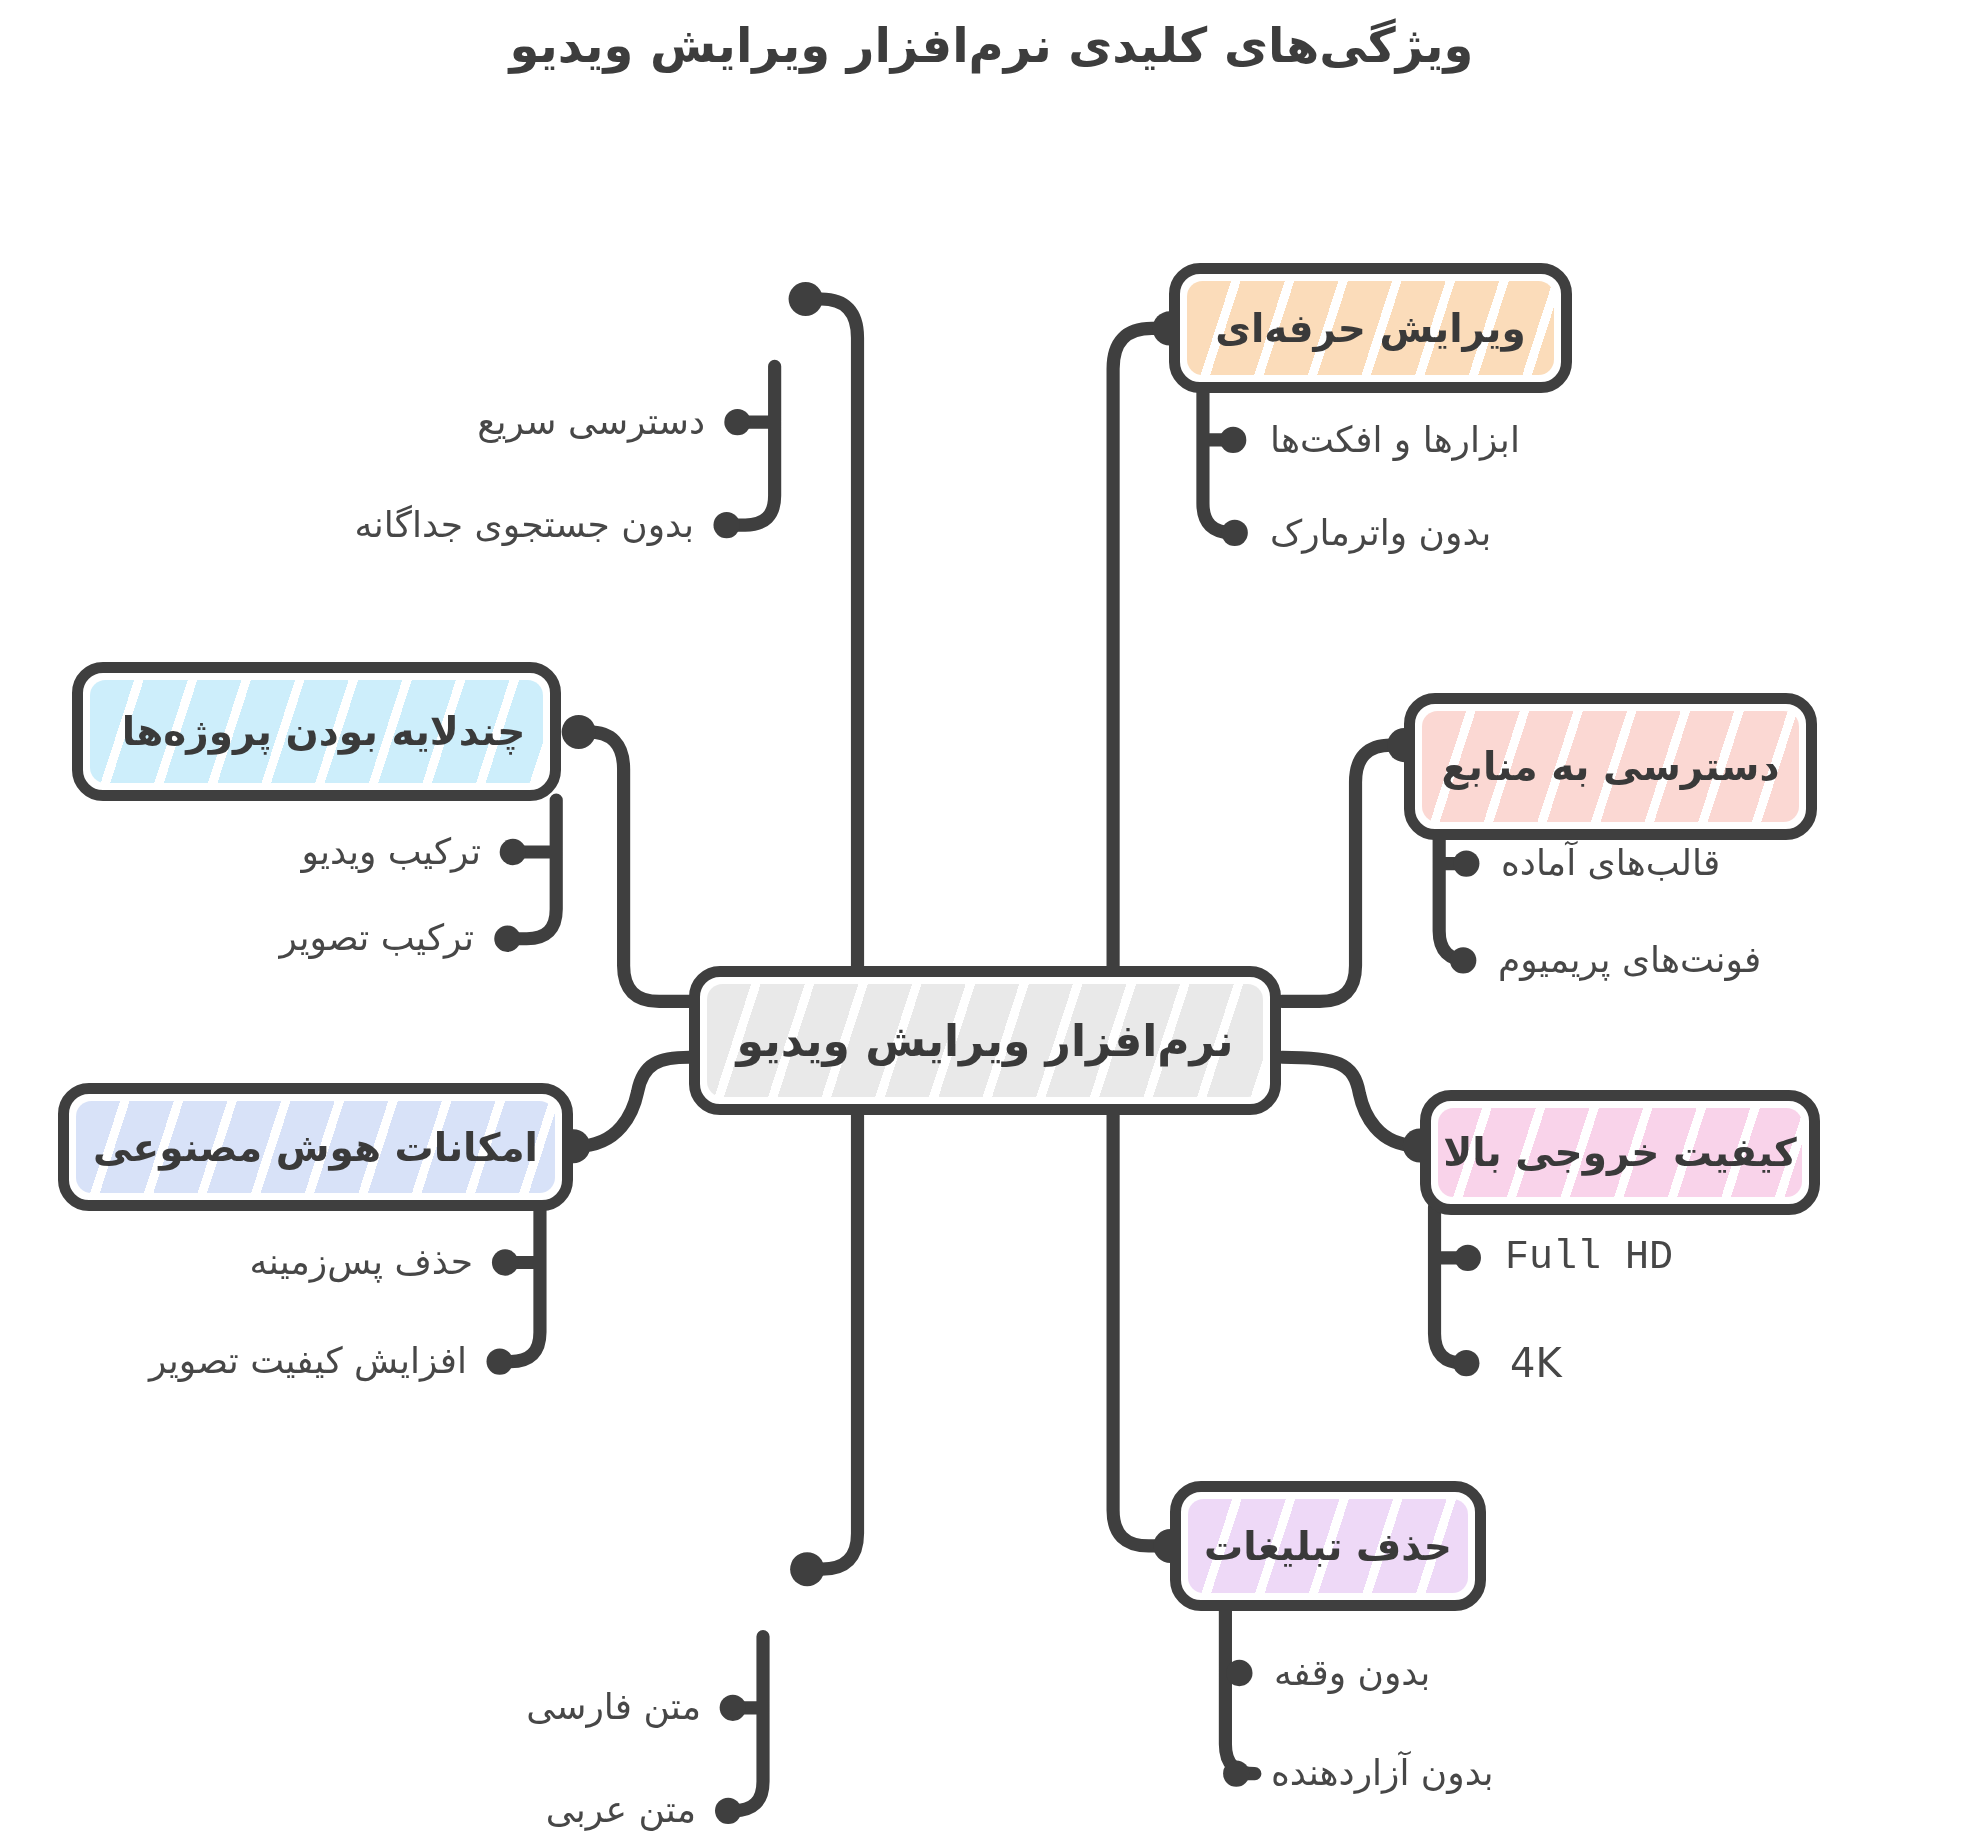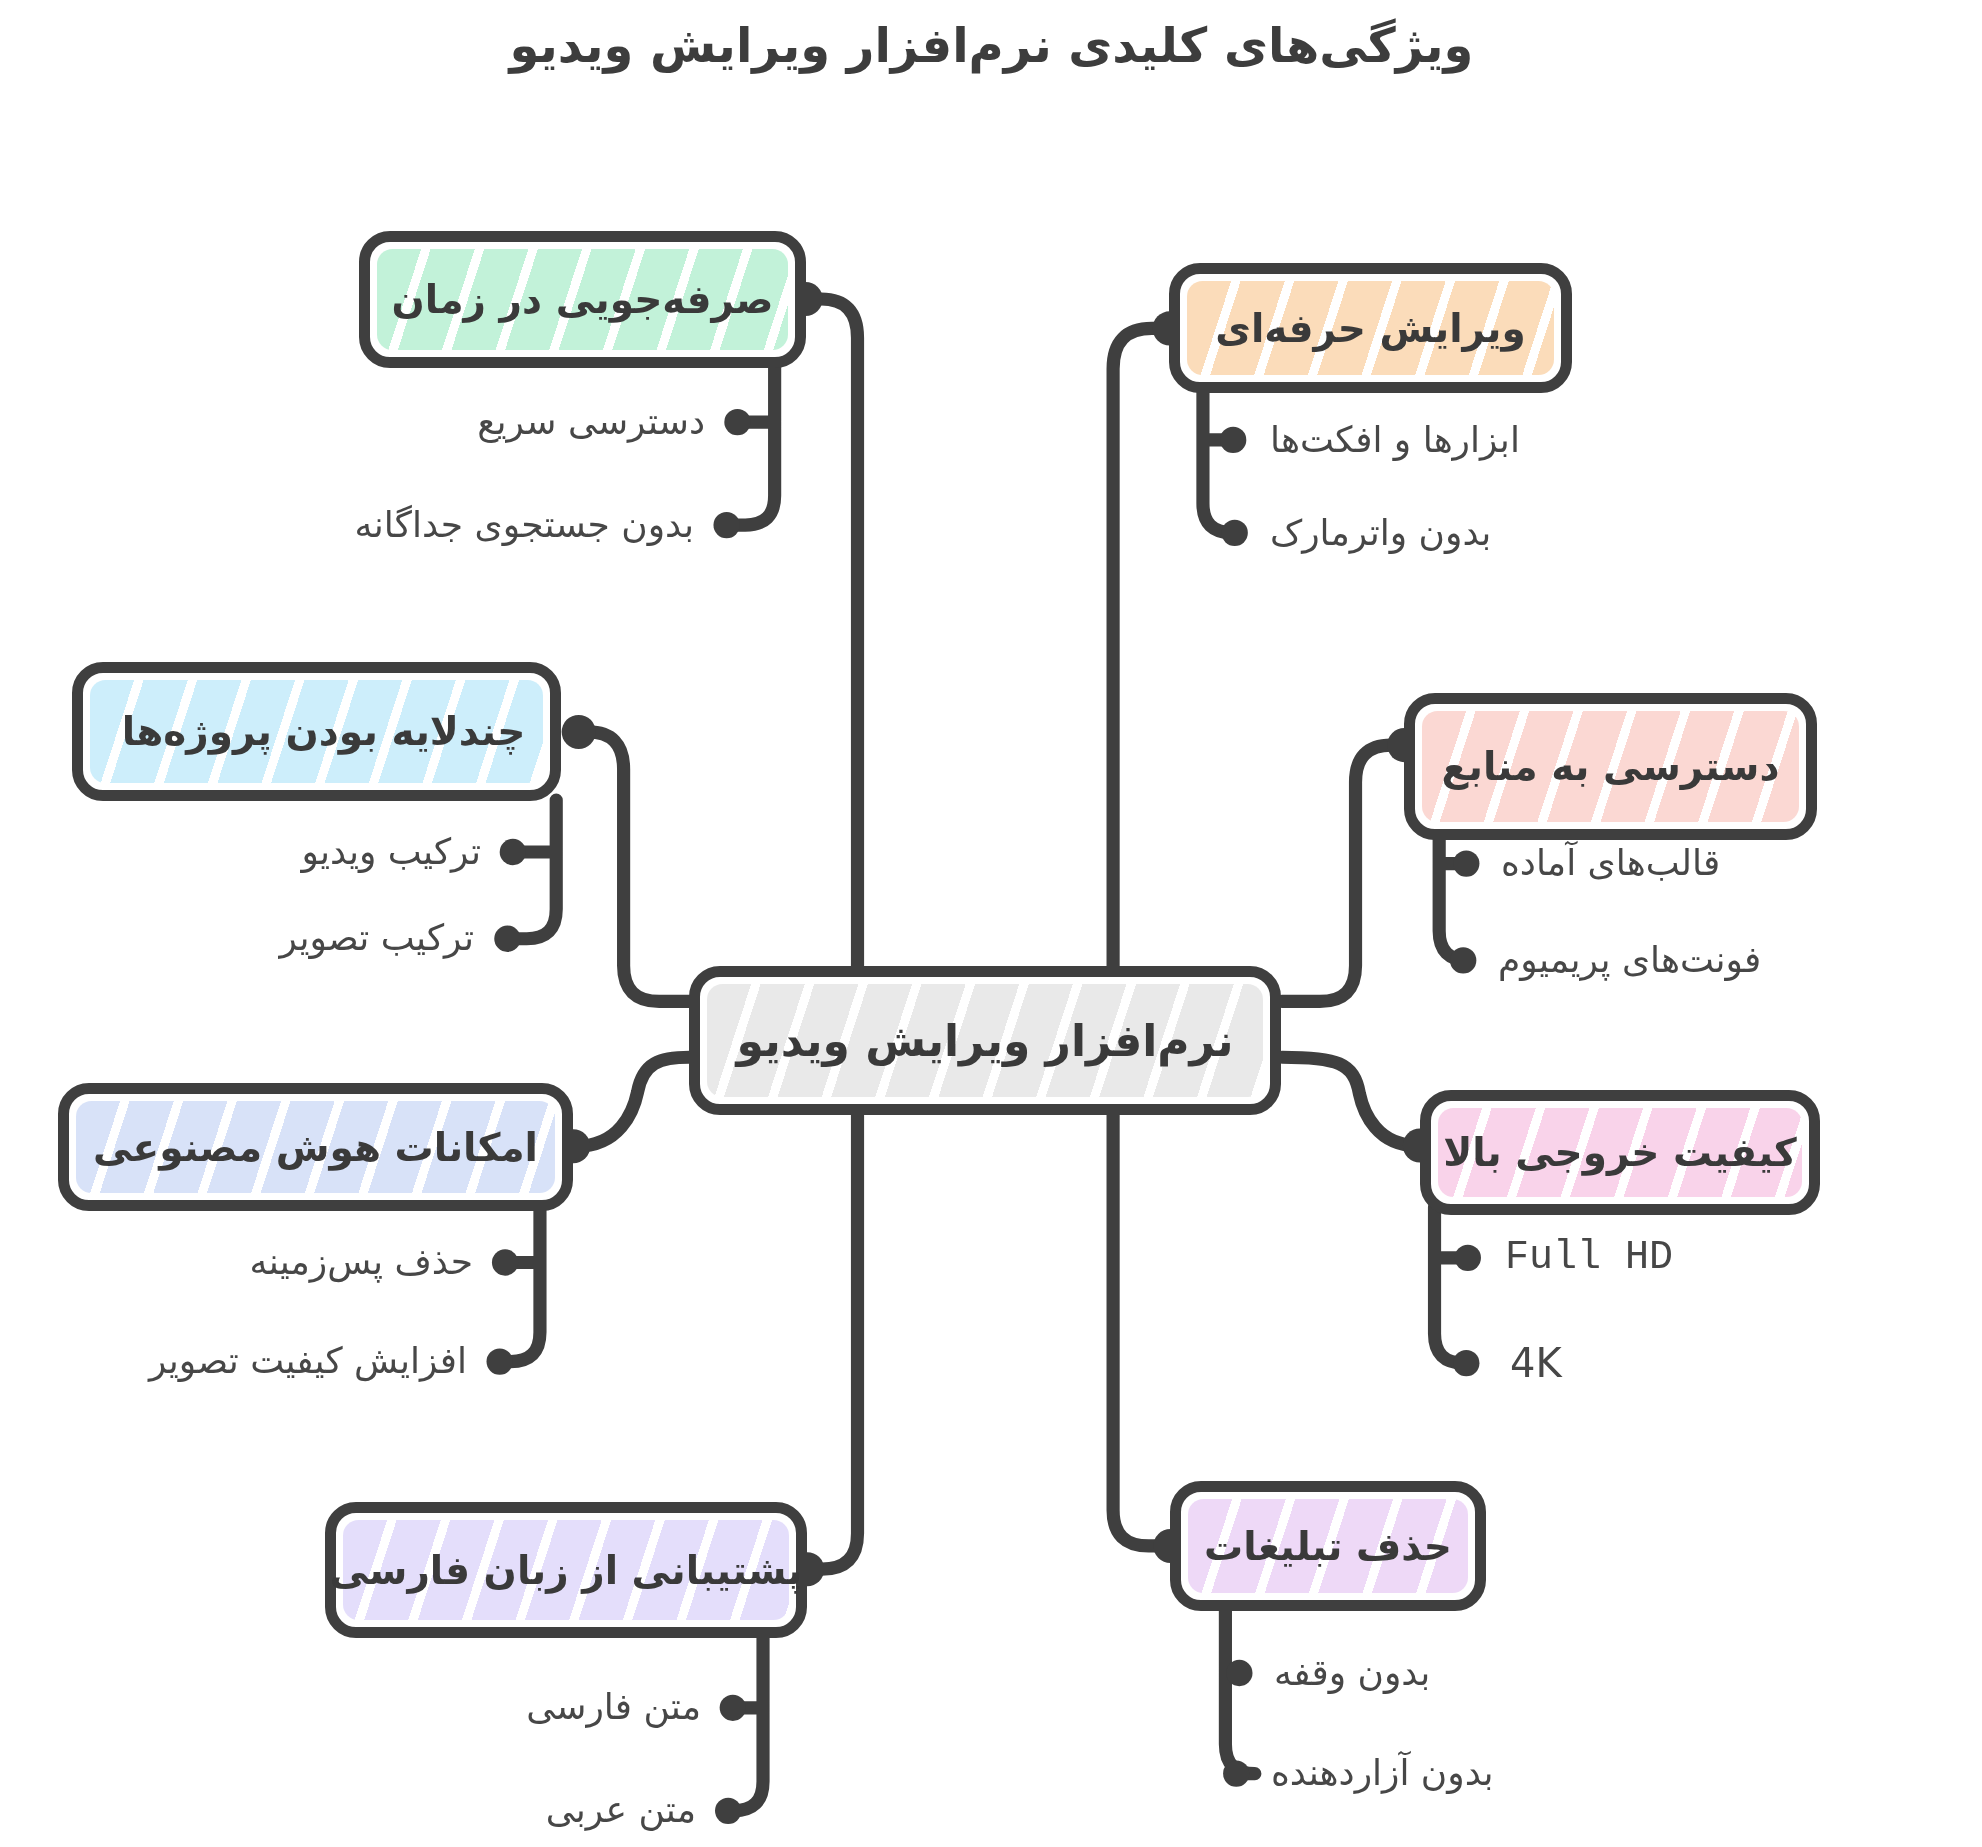--- a/index.html
+++ b/index.html
@@ -120,40 +120,34 @@
         <circle cx="940" cy="2338" r="17"></circle>
       <circle cx="1600" cy="2160" r="17"></circle>
         <circle cx="1596" cy="2290" r="17"></circle>
     </g>
   </svg>
 
   <div class="node center n-center" style="--fill: #e9e9e9;">
     <span class="lbl">نرم‌افزار ویرایش ویدیو</span>
   </div>
 
-  <div class="node n-time" style="--fill: #c2f2d9;">
-    <span class="lbl">صرفه‌جویی در زمان</span>
-  </div>
   <div class="node n-pro" style="--fill: #fbdcba;">
     <span class="lbl">ویرایش حرفه‌ای</span>
   </div>
   <div class="node n-layers" style="--fill: #cdeefb;">
     <span class="lbl">چندلایه بودن پروژه‌ها</span>
   </div>
   <div class="node n-resources" style="--fill: #fbd8d3;">
     <span class="lbl">دسترسی به منابع</span>
   </div>
   <div class="node n-ai" style="--fill: #d8e2f8;">
     <span class="lbl">امکانات هوش مصنوعی</span>
   </div>
   <div class="node n-quality" style="--fill: #f9d3ea;">
     <span class="lbl">کیفیت خروجی بالا</span>
-  </div>
-  <div class="node n-persian" style="--fill: #e4defb;">
-    <span class="lbl">پشتیبانی از زبان فارسی</span>
   </div>
   <div class="node n-ads" style="--fill: #eed9f7;">
     <span class="lbl">حذف تبلیغات</span>
   </div>
 
   <div class="leaf lf-time-0" style="color: rgb(71, 71, 71);">دسترسی سریع</div>
   <div class="leaf lf-time-1" style="color: rgb(71, 71, 71);">بدون جستجوی جداگانه</div>
   <div class="leaf lf-pro-0" style="color: rgb(71, 71, 71);">ابزارها و افکت‌ها</div>
   <div class="leaf lf-pro-1" style="color: rgb(71, 71, 71);">بدون واترمارک</div>
   <div class="leaf lf-layers-0" style="color: rgb(71, 71, 71);">ترکیب ویدیو</div>

